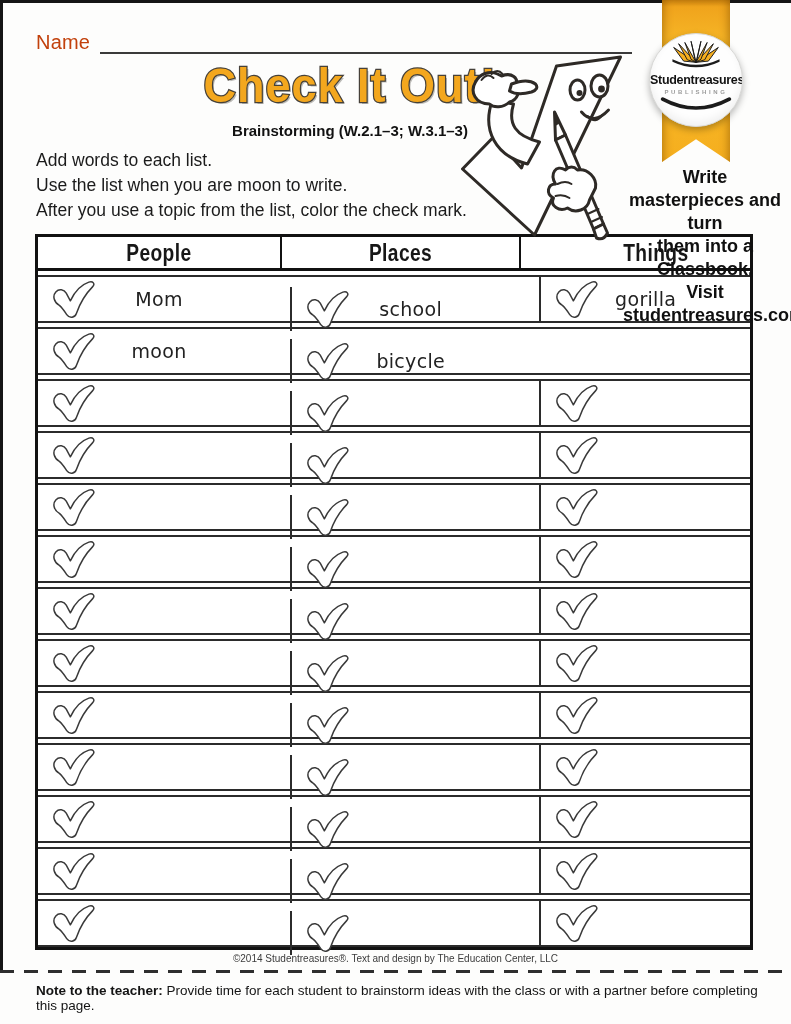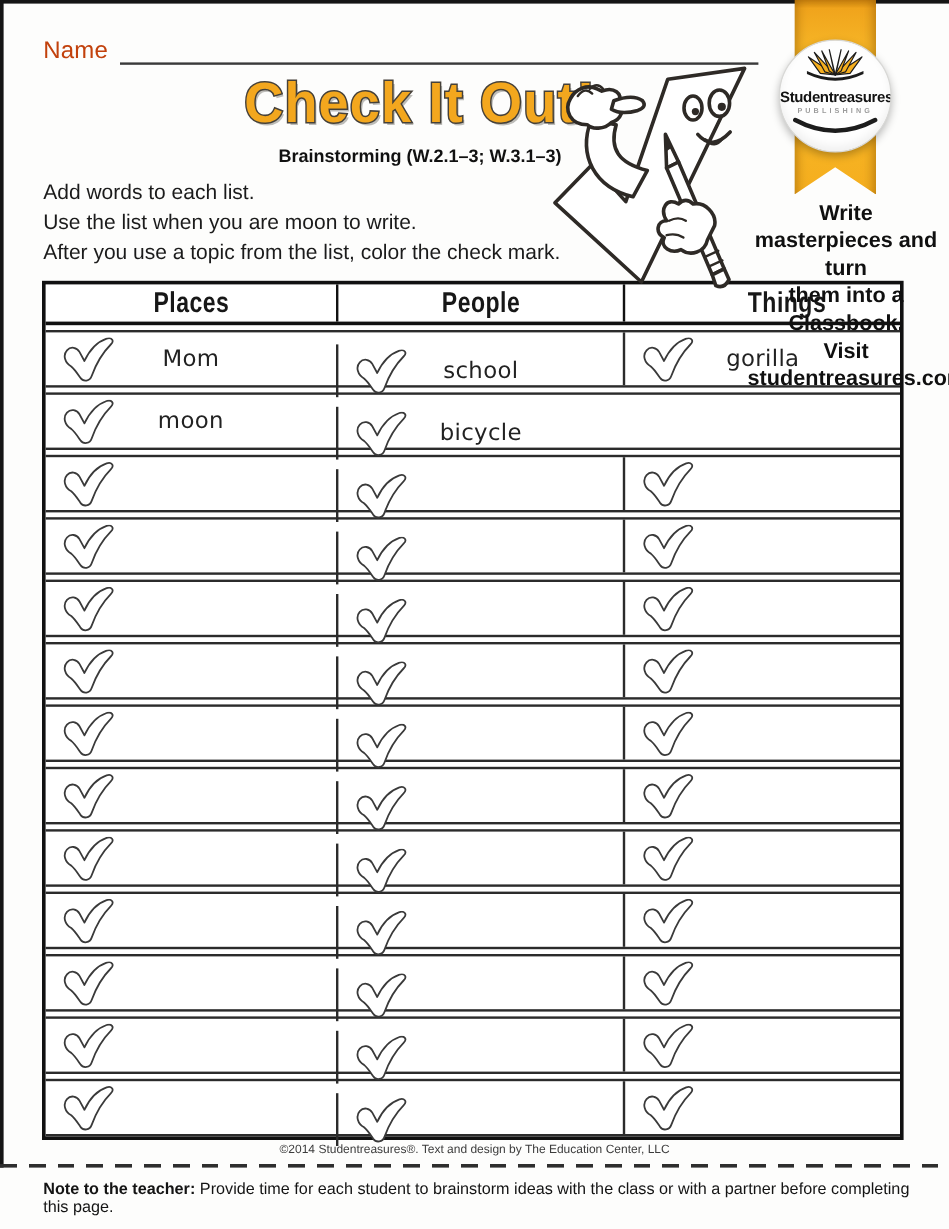--- a/index.html
+++ b/index.html
@@ -60,21 +60,21 @@
   .mascot { position:absolute; top:52px; left:437px; width:206px; height:190px; z-index:4; }
 
   
   .topic-table { position:absolute; top:234px; left:35px; width:718px; border:3px solid #111; background:#fff; z-index:1; }
   .thead { display:flex; height:34px; border-bottom:3px solid #111; align-items:center; }
   .hcell { height:100%; display:flex; align-items:center; justify-content:center; }
   .hcell:nth-child(1){ width:34%; } .hcell:nth-child(2){ width:33.6%; } .hcell:nth-child(3){ flex:1;padding-left:41px; }
   .hcell + .hcell { border-left:2px solid #111; }
   .hcell span { font-size:24px; font-weight:bold; color:#171717; display:inline-block; transform:scaleX(.8); letter-spacing:.5px; }
   .tbody { padding-top:4px; }
-  .trow { display:flex; height:48px; border-top:2px solid #2b2b2b; border-bottom:2px solid #2b2b2b; margin-bottom:4px; }
+  .trow { display:flex; height:48px; border-top:2px solid #2b2b2b; border-bottom:2px solid #2b2b2b; margin-bottom:4px;gap:10px; }
   .trow:last-child { margin-bottom:0; }
   .cell { position:relative; height:100%; }
   .cell:nth-child(1){ width:34%; } .cell:nth-child(2){ width:33.6%;margin-top:10px; } .cell:nth-child(3){ flex:1; }
   .cell + .cell { border-left:2px solid #2b2b2b; }
   .chk { position:absolute; left:9px; top:4px; width:52px; height:38px; }
   .word { position:absolute; inset:0; display:flex; align-items:center; justify-content:center;
     font-family:"DejaVu Sans", sans-serif; font-size:19px; color:#222; letter-spacing:.3px; }
 
   
   .copyright { position:absolute; top:953px; left:0; width:791px; text-align:center; font-size:10px; color:#3c3c3c; }
@@ -161,24 +161,24 @@
     <path d="M161,157 l-11,5 M164.5,165 l-11,5" fill="none" stroke-width="2"></path>
     <path d="M166,172 L170,181 Q166,189 159,186 L156,177 Z"></path>
     <path d="M128,118 C118,112 112,122 118,132 C110,132 108,142 116,146 C112,154 122,160 130,156 C138,162 150,158 152,148 L158,136 C160,126 150,116 140,118 C136,114 132,114 128,118 Z"></path>
     <path d="M120,132 q8,-4 14,0 M118,144 q8,-2 14,2" fill="none" stroke-width="2"></path>
   </g>
 </svg>
 
 <div class="topic-table">
   <div class="thead">
     <div class="hcell">
-        <span>Places</span>
+        <span>People</span>
       </div>
     <div class="hcell">
-        <span>People</span>
+        <span>Places</span>
       </div>
     <div class="hcell">
         <span>Things</span>
       </div>
   </div>
   <div class="tbody">
   <div class="trow">
     <div class="cell">
       <svg class="chk">
             <use href="#chk-sym"></use>

